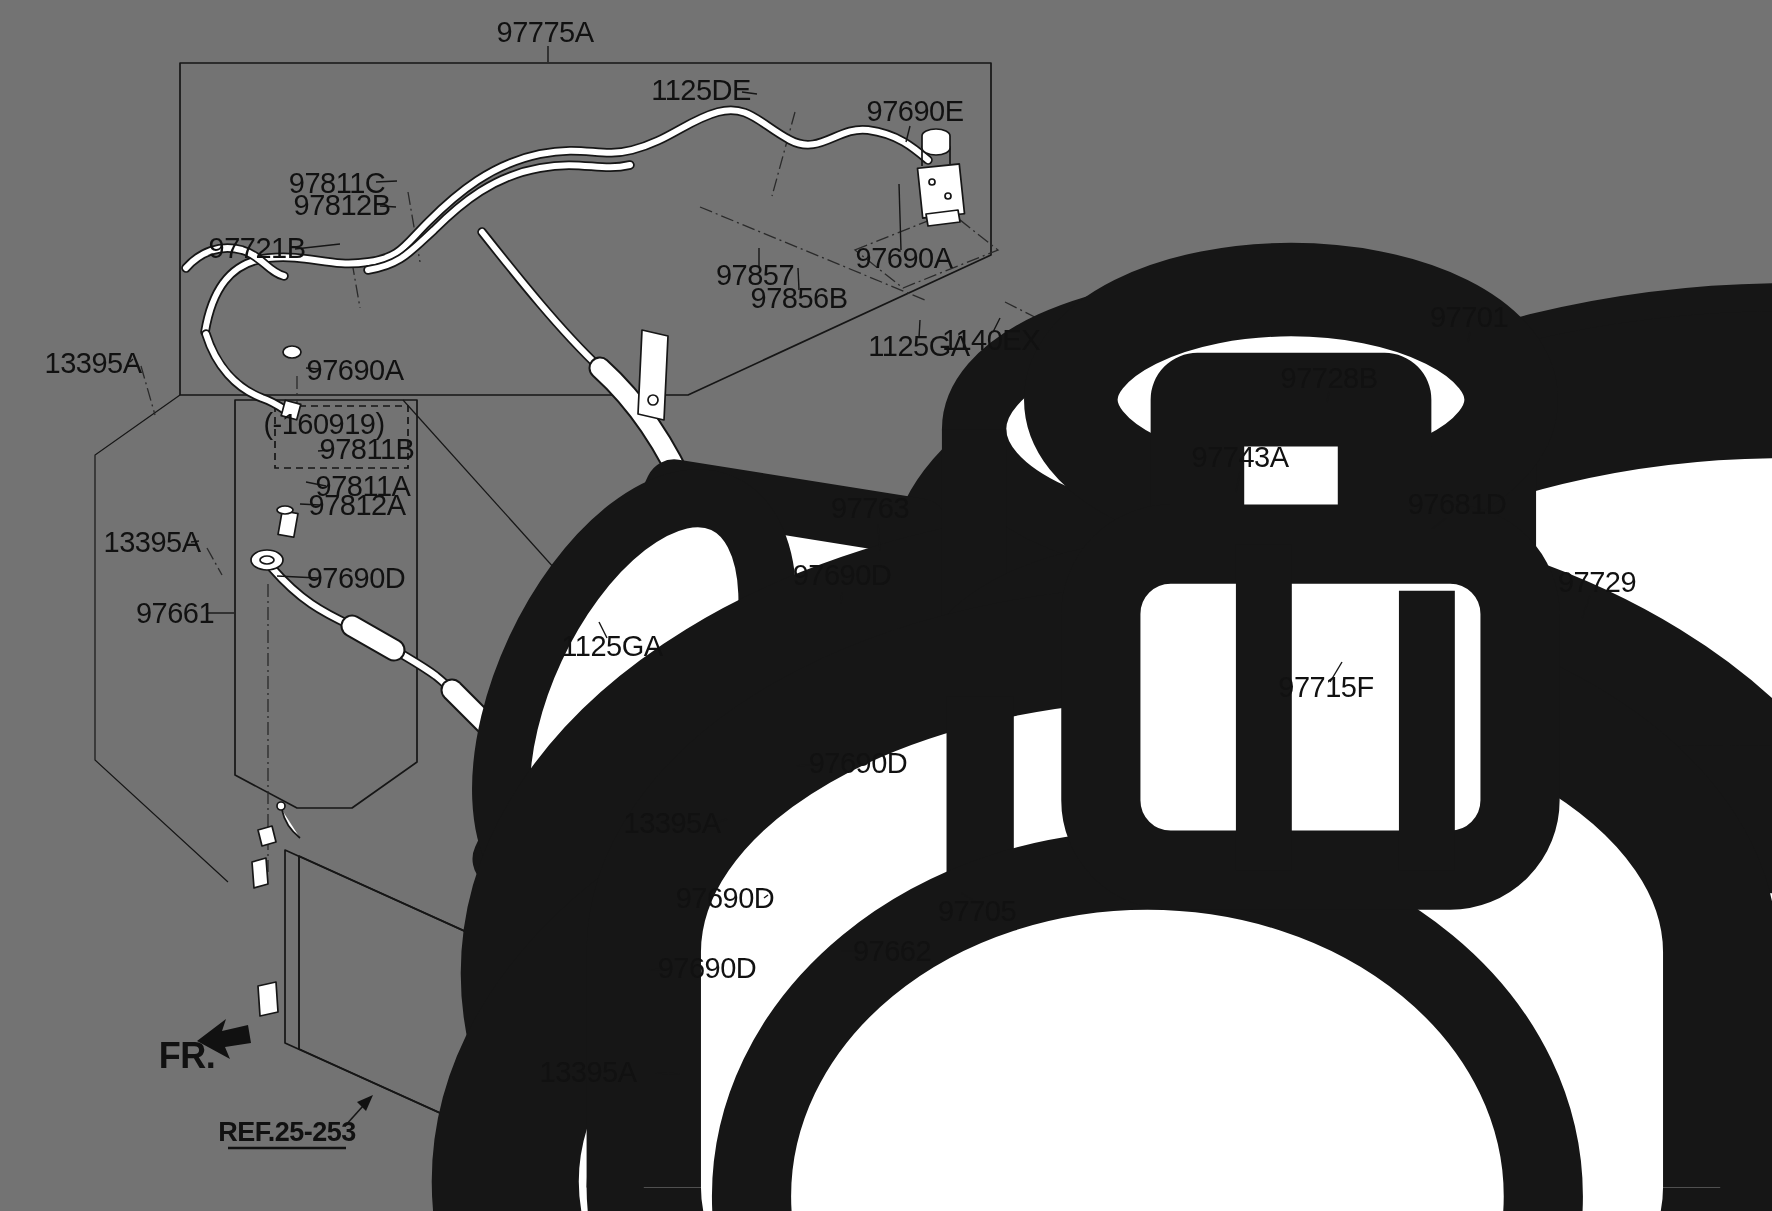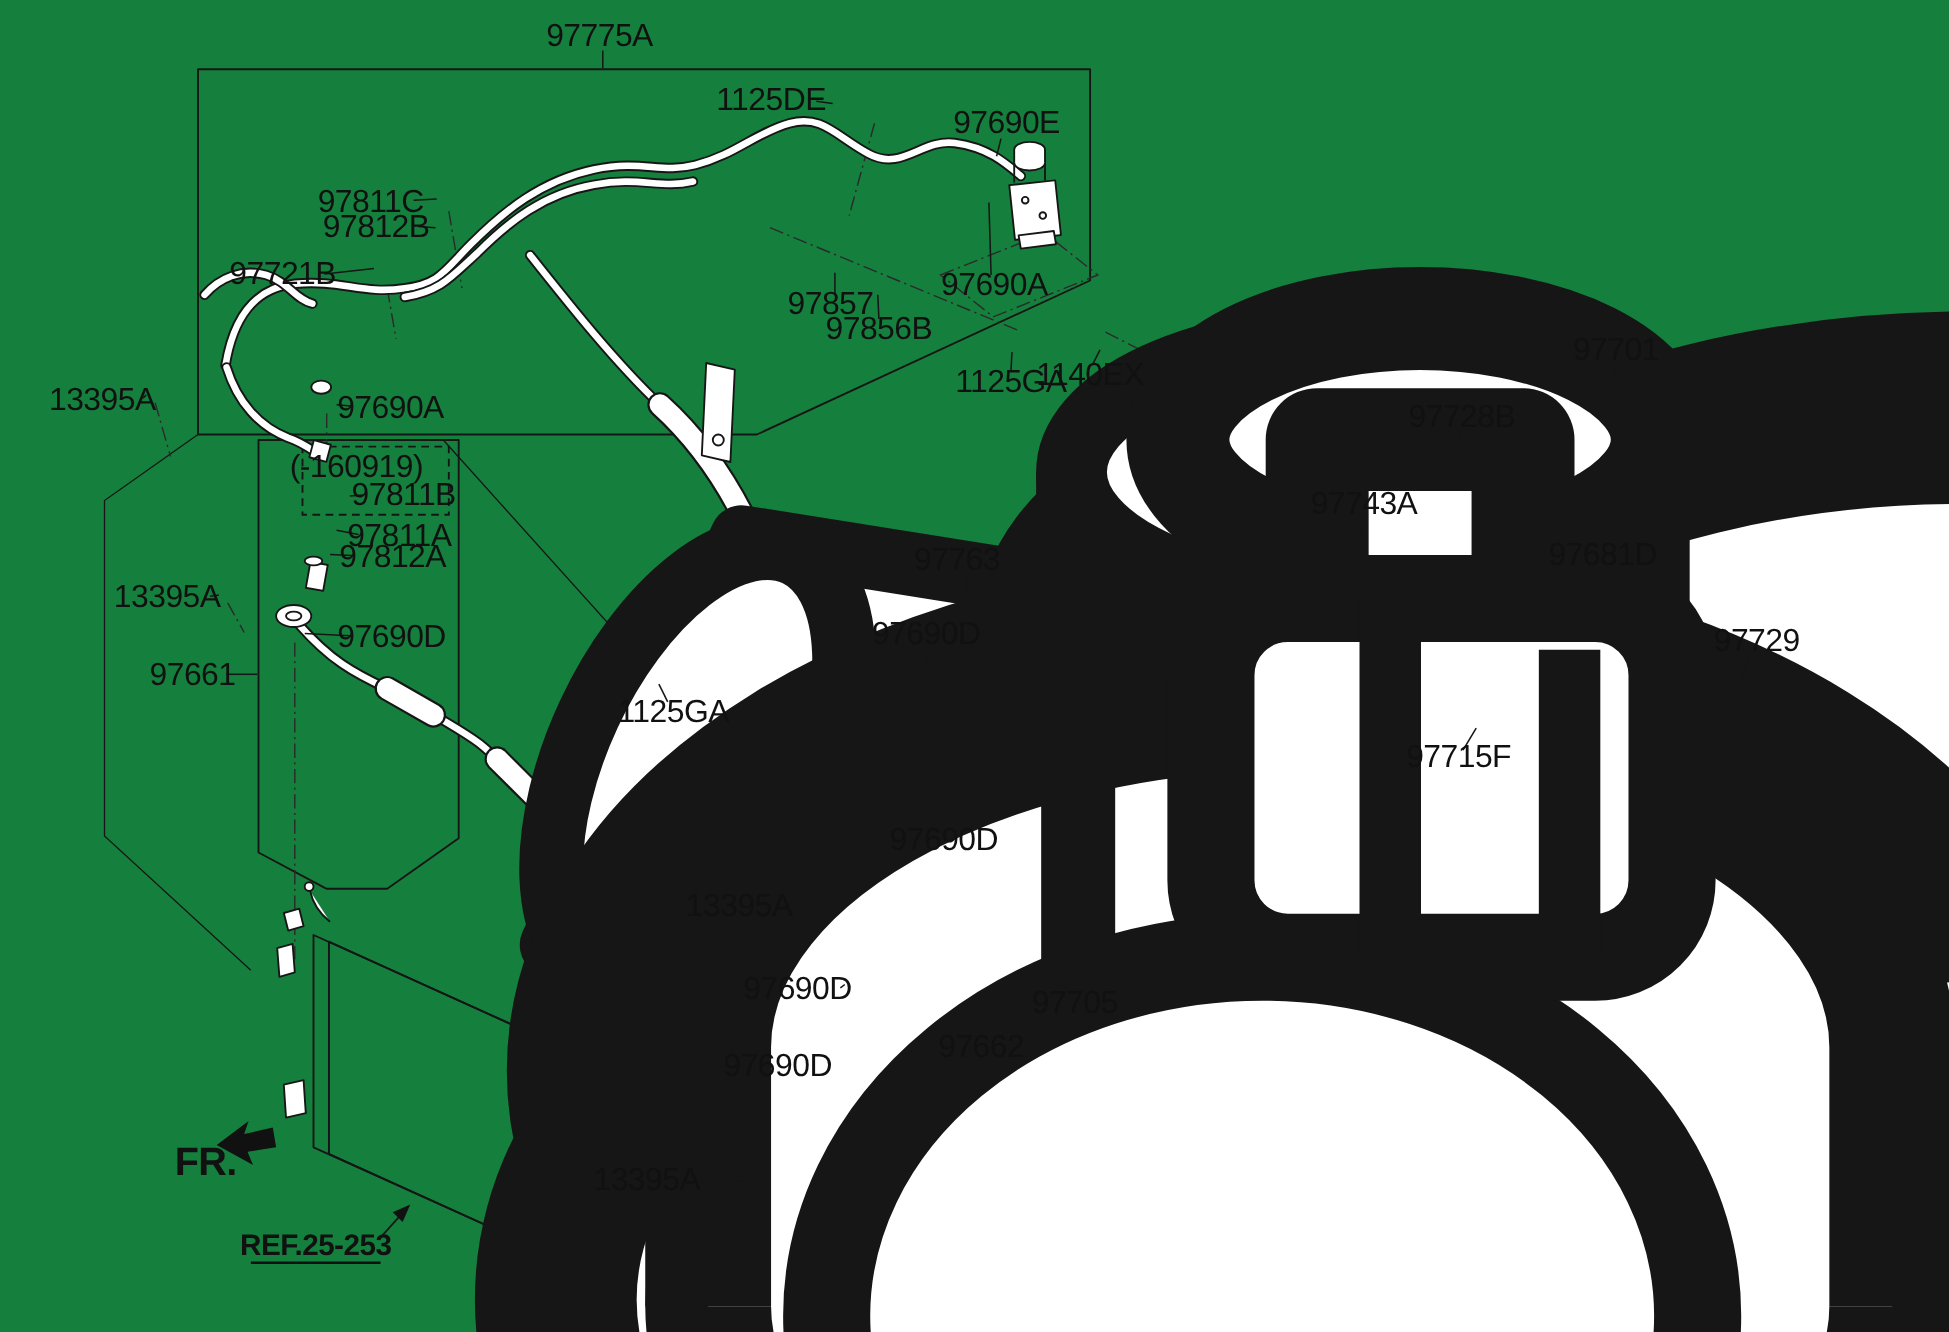--- a/index.html
+++ b/index.html
@@ -1,16 +1,16 @@
 <!DOCTYPE html>
 <html><head>
 <meta charset="utf-8">
 <style>
   html,body{margin:0;padding:0;background:#e8e8e8;}
-  .stage{position:relative;width:1772px;height:1211px;background:#15803d;margin:0 auto;
+  .stage{position:relative;width:1772px;height:1211px;background:#737373;margin:0 auto;
          font-family:"Liberation Sans", sans-serif;overflow:hidden;}
   svg{position:absolute;left:0;top:0;}
   .ln{fill:none;stroke:#161616;stroke-width:1.7;stroke-linejoin:round;}
   .lnt{fill:none;stroke:#161616;stroke-width:1.2;}
   .part{fill:#ffffff;stroke:#161616;stroke-width:1.7;stroke-linejoin:round;}
   .dd{fill:none;stroke:#2a2a2a;stroke-width:1.3;stroke-dasharray:13 4 2 4;}
   .dashbox{fill:none;stroke:#161616;stroke-width:1.7;stroke-dasharray:7 5;}
   .tube-o{fill:none;stroke:#161616;stroke-width:9.5;stroke-linecap:round;}
   .tube-i{fill:none;stroke:#ffffff;stroke-width:6;stroke-linecap:round;}
   .sle-o{fill:none;stroke:#161616;stroke-width:23;stroke-linecap:round;}

